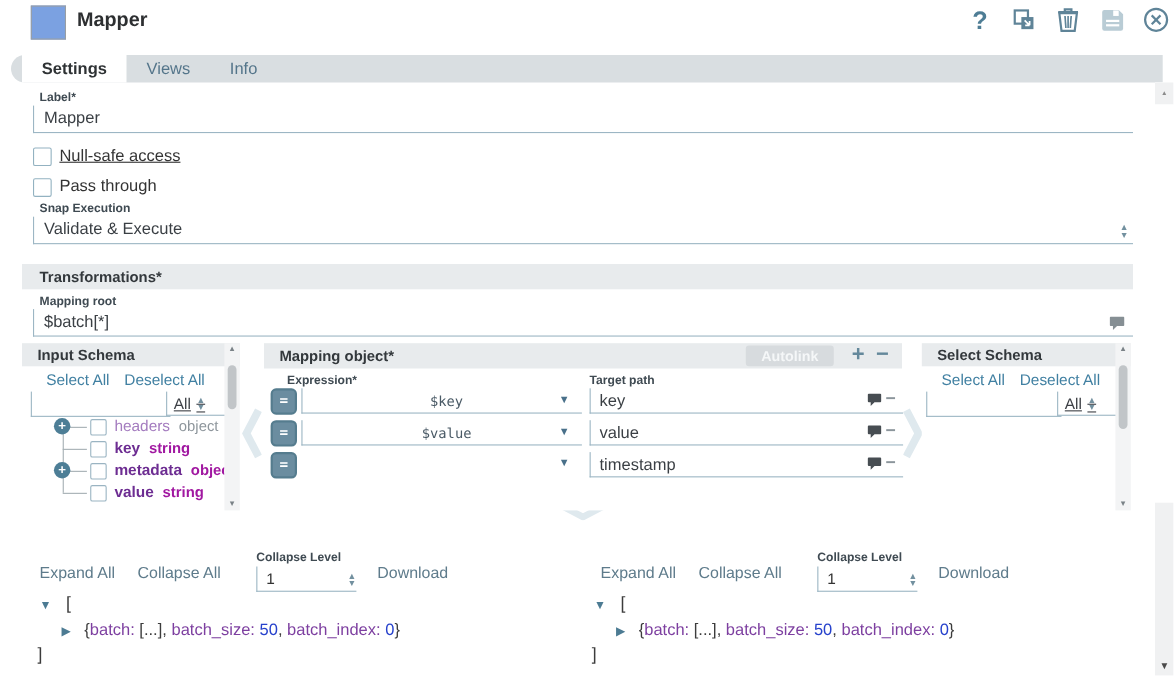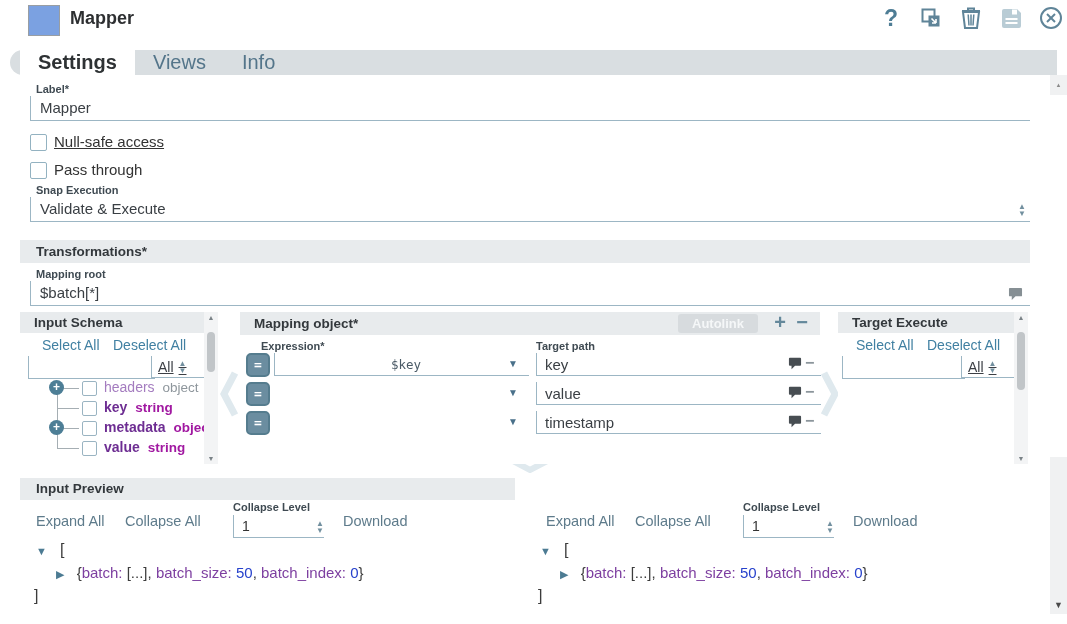--- a/index.html
+++ b/index.html
@@ -9,21 +9,21 @@
 
   
   .snap-icon{left:28px;top:5px;width:30px;height:29px;background:#7ba1e1;border:1px solid #999ea3;}
   .app-title{left:70px;top:8px;font-size:18px;font-weight:bold;color:#2d2f31;}
   .hdr-icons{right:4px;top:5px;display:flex;gap:16px;align-items:center;}
   .hicon{width:24px;height:26px;display:flex;align-items:center;justify-content:center;cursor:pointer;}
   .help-q{font-size:23px;font-weight:bold;color:#4e7d95;}
 
   
   .tabbar{left:10px;top:50px;width:1047px;height:25px;background:#d9dee1;border-radius:13px 0 0 13px;display:flex;}
-  .tab{line-height:25px;font-size:20px;padding:0 18px;color:#54758a;cursor:pointer;}
+  .tab{line-height:25px;font-size:15px;padding:0 18px;color:#54758a;cursor:pointer;}
   .tab.active{background:#fff;font-weight:bold;color:#2e3234;margin-left:10px;}
 
   
   .sm-label{font-size:11px;font-weight:bold;color:#3f4a52;}
   .txt-input{border:none;border-left:1px solid #9cb6c4;border-bottom:1px solid #9cb6c4;
              font-family:"Liberation Sans",sans-serif;font-size:15px;color:#3a3f44;
              padding:0 0 2px 9px;background:#fff;outline:none;}
   .cb{width:15px;height:15px;border:1px solid #93b2c1;border-radius:2px;background:#fff;cursor:pointer;}
   .cb-label{font-size:15px;color:#333;}
   .stepper{display:flex;flex-direction:column;line-height:7px;font-size:8px;color:#72909f;cursor:pointer;}
@@ -239,56 +239,56 @@
     <span class="eq-btn" style="left:6px;top:41px;">=</span>
     <input class="expr-input" style="left: 34px; top: 41px; width: 246px;" value="$key">
     <span class="dd-arrow" style="left:268px;top:46px;">▼</span>
     <input class="tgt-input" style="left: 296px; top: 41px; width: 276px;" value="key">
     <svg class="abs" style="left:548px;top:45px;" width="14" height="13" viewBox="0 0 16 15">
         <path d="M2 1h12c.6 0 1 .4 1 1v7c0 .6-.4 1-1 1H8l-4 4v-4H2c-.6 0-1-.4-1-1V2c0-.6.4-1 1-1z" fill="#474d52"></path>
       </svg>
     <span class="row-minus" style="left:565px;top:42px;">−</span>
 
     <span class="eq-btn" style="left:6px;top:70px;">=</span>
+    <input class="expr-input" style="left: 34px; top: 70px; width: 246px;" value="$value">
     <span class="dd-arrow" style="left:268px;top:75px;">▼</span>
     <input class="tgt-input" style="left: 296px; top: 70px; width: 276px;" value="value">
     <svg class="abs" style="left:548px;top:74px;" width="14" height="13" viewBox="0 0 16 15">
         <path d="M2 1h12c.6 0 1 .4 1 1v7c0 .6-.4 1-1 1H8l-4 4v-4H2c-.6 0-1-.4-1-1V2c0-.6.4-1 1-1z" fill="#474d52"></path>
       </svg>
     <span class="row-minus" style="left:565px;top:71px;">−</span>
 
     <span class="eq-btn" style="left:6px;top:99px;">=</span>
     <span class="dd-arrow" style="left:268px;top:104px;">▼</span>
     <input class="tgt-input" style="left: 296px; top: 99px; width: 276px;" value="timestamp">
     <svg class="abs" style="left:548px;top:103px;" width="14" height="13" viewBox="0 0 16 15">
         <path d="M2 1h12c.6 0 1 .4 1 1v7c0 .6-.4 1-1 1H8l-4 4v-4H2c-.6 0-1-.4-1-1V2c0-.6.4-1 1-1z" fill="#474d52"></path>
       </svg>
     <span class="row-minus" style="left:565px;top:100px;">−</span>
   </div>
 
   <div class="abs panel" style="left:838px;top:312px;width:190px;height:152px;">
-    <div class="panel-hdr">Target Execute</div>
+    <div class="panel-hdr">Select Schema</div>
     <span class="abs sel-links" style="left:18px;top:25px;">Select All</span>
     <span class="abs sel-links" style="left:89px;top:25px;">Deselect All</span>
     <input class="abs filter-input" style="left: 4px; top: 44px; width: 118px; height: 20px;">
     <div class="abs allbox" style="left:123px;top:44px;width:50px;height:21px;">
       <span>All</span>
       <span class="stepper" style="margin-left:5px;">
           <span>▲</span>
           <span>▼</span>
         </span>
     </div>
     <div class="vscroll" style="right:0;">
       <span class="vs-arrow" style="top:2px;">▲</span>
       <div class="vs-thumb" style="top:20px;height:58px;"></div>
       <span class="vs-arrow" style="bottom:2px;">▼</span>
     </div>
   </div>
 
-  <div class="abs sectionbar" style="left:20px;top:478px;width:479px;height:22px;line-height:22px;">Input Preview</div>
 
   <span class="pv-link" style="left:36px;top:513px;">Expand All</span>
   <span class="pv-link" style="left:125px;top:513px;">Collapse All</span>
   <span class="abs sm-label" style="left:233px;top:501px;">Collapse Level</span>
   <input class="lvl-input" style="left: 233px; top: 515px;" value="1">
   <span class="abs stepper" style="left:316px;top:520px;">
       <span>▲</span>
       <span>▼</span>
     </span>
   <span class="pv-link" style="left:343px;top:513px;">Download</span>

